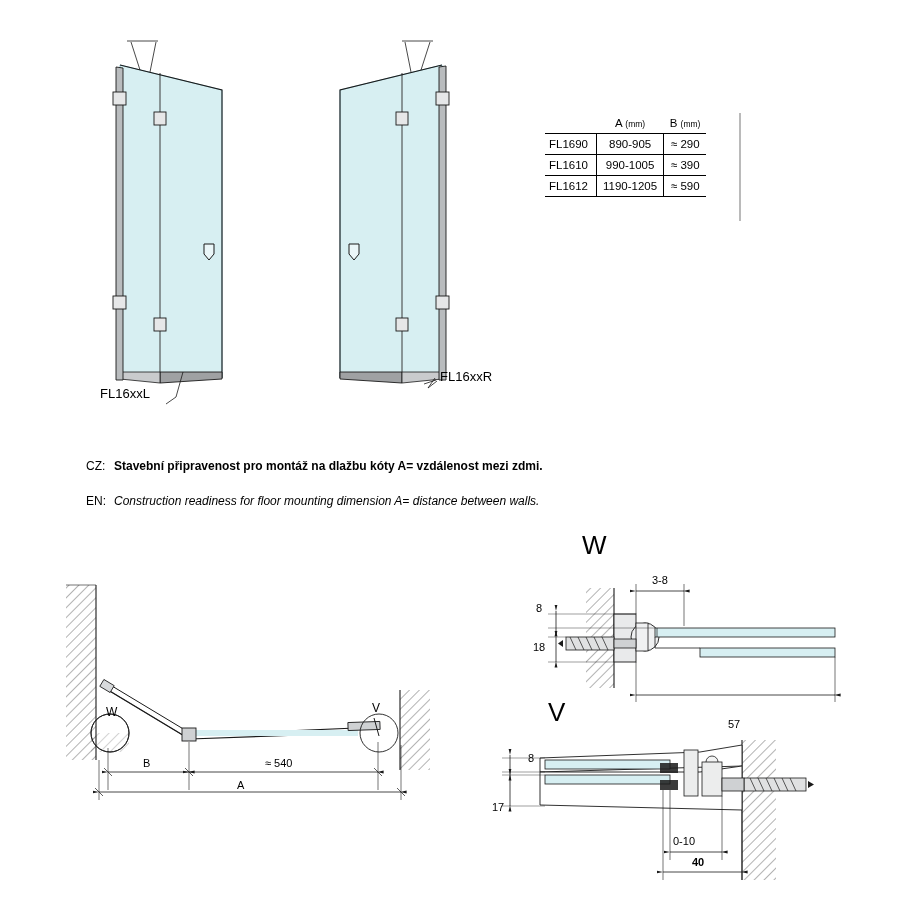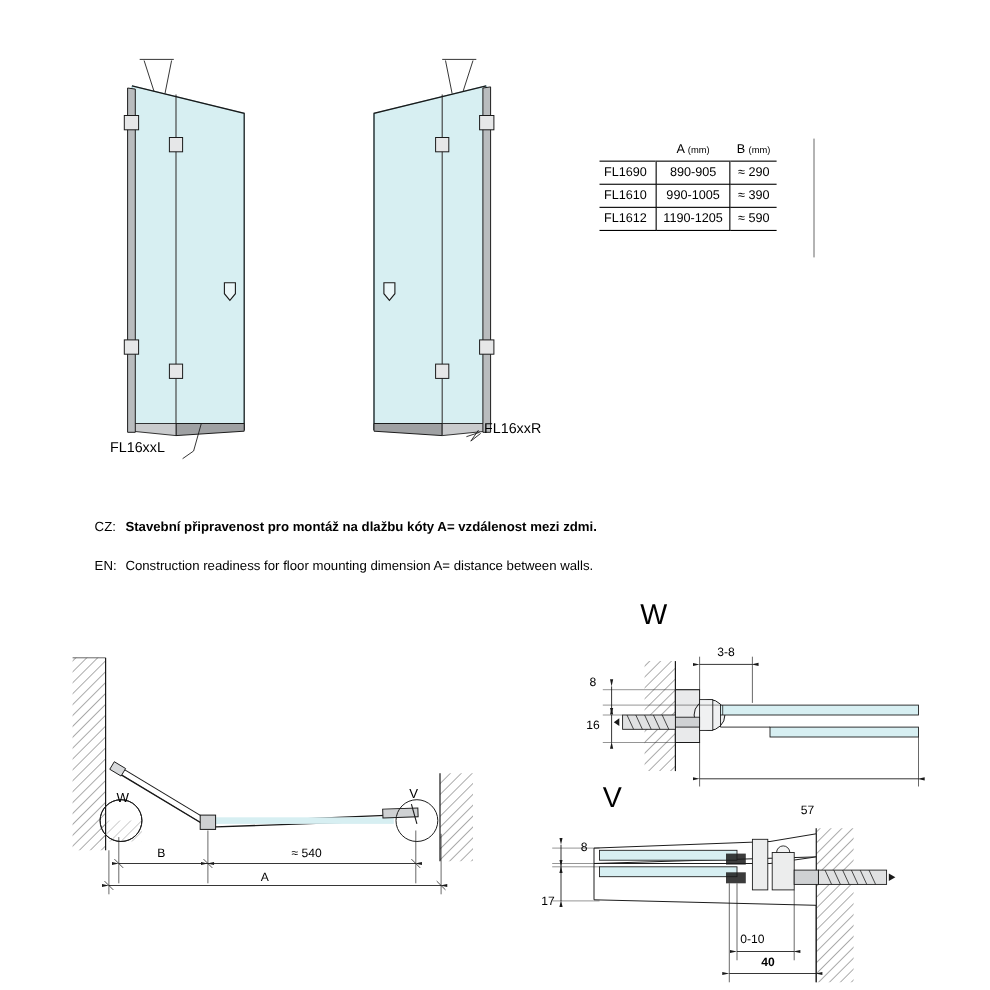--- a/index.html
+++ b/index.html
@@ -10,21 +10,21 @@
   body {
     width: 900px;
     height: 900px;
     position: relative;
     font-family: "Liberation Sans", sans-serif;
     color: #000;
     overflow: hidden;
   }
   .page {
     position: absolute;
-    left: 0; top: 13px;
+    left: 0; top: 0;
     width: 900px;
     height: 656px;
   }
   svg.layer {
     position: absolute;
     left: 0; top: 0;
     width: 900px;
     height: 900px;
     overflow: visible;
   }
@@ -325,35 +325,35 @@
   </table>
 
   <div class="txt lbl-code" style="left:100px; top:386px;">FL16xxL</div>
 
   <div class="txt lbl-code" style="left:440px; top:369px;">FL16xxR</div>
 
   <div class="txt cap-lang" style="left:86px; top:459px;">CZ:</div>
   <div class="txt cap-text" style="left:114px; top:459px;font-weight:bold;">Stavební připravenost pro montáž na dlažbu kóty A= vzdálenost mezi zdmi.</div>
 
   <div class="txt cap-lang" style="left:86px; top:494px;">EN:</div>
-  <div class="txt cap-text" style="left:114px; top:494px;">Construction readiness for floor mounting dimension A= distance between walls.</div>
+  <div class="txt cap-text" style="left:114px; top:494px;font-style:italic;">Construction readiness for floor mounting dimension A= distance between walls.</div>
 
   <div class="txt lbl-big" style="left:582px; top:530px;">W</div>
   <div class="txt lbl-big" style="left:548px; top:697px;">V</div>
 
   <div class="txt" style="left:106px; top:705px; font-size:12px;">W</div>
   <div class="txt" style="left:372px; top:701px; font-size:12px;">V</div>
 
   <div class="txt dim-txt" style="left:143px; top:757px;">B</div>
   <div class="txt dim-txt" style="left:265px; top:757px;">≈ 540</div>
   <div class="txt dim-txt" style="left:237px; top:779px;">A</div>
 
   <div class="txt dim-txt" style="left:652px; top:574px;">3-8</div>
   <div class="txt dim-txt" style="left:536px; top:602px;">8</div>
-  <div class="txt dim-txt" style="left:533px; top:641px;">16</div>
+  <div class="txt dim-txt" style="left:533px; top:641px;">18</div>
   <div class="txt dim-txt" style="left:728px; top:681px;margin-top:37px;">57</div>
 
   <div class="txt dim-txt" style="left:528px; top:752px;">8</div>
   <div class="txt dim-txt" style="left:492px; top:801px;">17</div>
   <div class="txt dim-txt" style="left:673px; top:835px;">0-10</div>
   <div class="txt dim-txt" style="left:692px; top:856px;font-weight:bold;">40</div>
 
 </div>
 
 </body></html>

